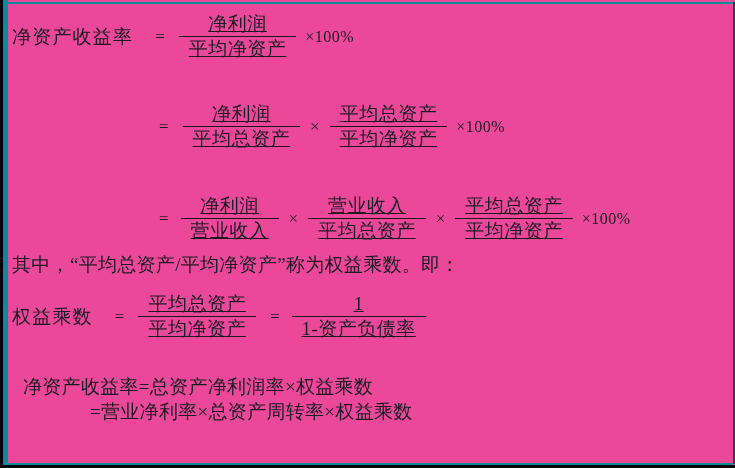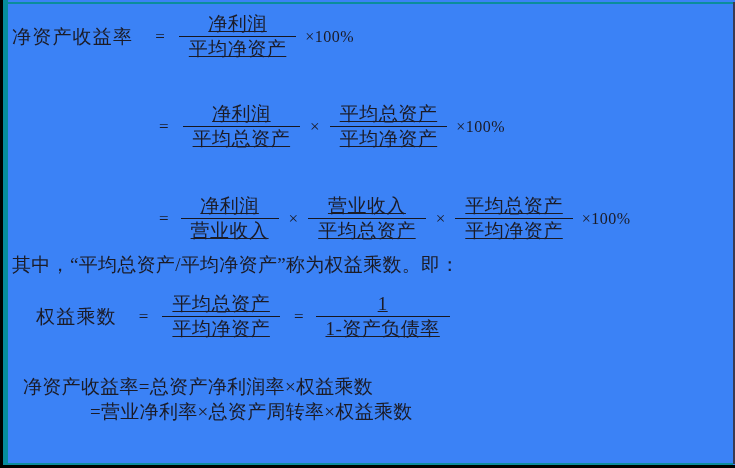--- a/index.html
+++ b/index.html
@@ -4,21 +4,21 @@
 <style>
   html, body {
     margin: 0;
     padding: 0;
     background: #ffffff;
   }
   #page {
     position: relative;
     width: 735px;
     height: 468px;
-    background: #3b82f6;
+    background: #ec4899;
     overflow: hidden;
     font-family: "Liberation Serif", "DejaVu Serif", serif;
     color: #1b1b26;
   }
   
   .edge-left-black {
     position: absolute;
     left: 0; top: 0;
     width: 3px; height: 468px;
     background: #000000;
@@ -186,21 +186,21 @@
       <span class="frac">
         <span class="num">平均总资产</span>
         <span class="bar"></span>
         <span class="den">平均净资产</span>
       </span>
       <span class="tail">×100%</span>
     </div>
 
     <div class="prose" style="left:4px; top:248px;">其中，“平均总资产/平均净资产”称为权益乘数。即：</div>
 
-    <div class="formula-row" style="left:4px; top:288px;margin-left:24px;">
+    <div class="formula-row" style="left:4px; top:288px;">
       <span class="term lbl-wide">权益乘数</span>
       <span class="op op-eq" style="padding-left:22px; padding-right:14px;">=</span>
       <span class="frac">
         <span class="num">平均总资产</span>
         <span class="bar"></span>
         <span class="den">平均净资产</span>
       </span>
       <span class="op op-eq" style="padding-left:14px; padding-right:12px;">=</span>
       <span class="frac">
         <span class="num num-lat">1</span>

